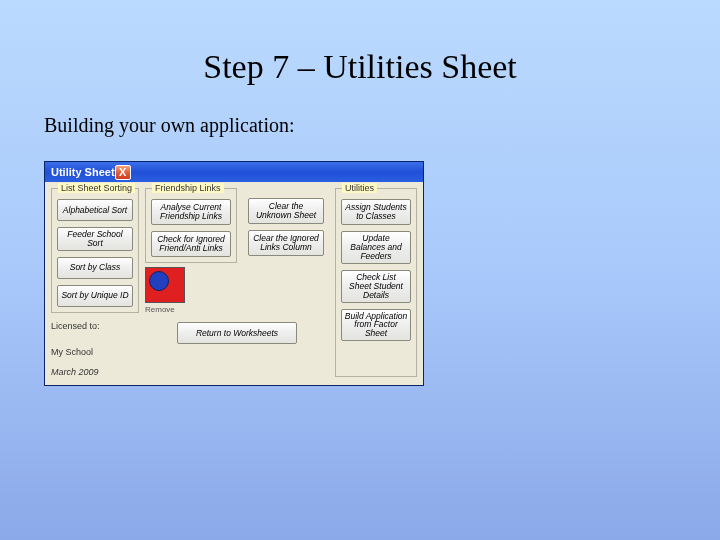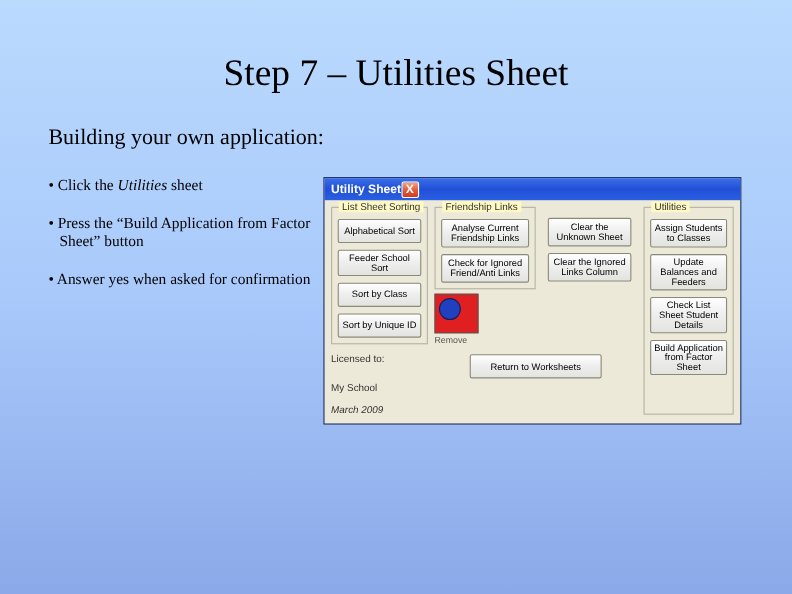--- a/index.html
+++ b/index.html
@@ -104,20 +104,21 @@
     text-align: center;
     background: linear-gradient(to bottom, #ffffff, #efefef 45%, #e3e3df);
     border: 1px solid #8a8a7c;
     border-radius: 2px;
     font-size: 8.5px;
     line-height: 1.05;
     padding: 2px 2px;
     margin-bottom: 6px;
     min-height: 22px;
     color: #000;
+    font-style: italic;
   }
   .xpbtn:last-child { margin-bottom: 0; }
   .license {
     font-size: 9px;
     color: #333;
     margin-top: 8px;
   }
   .date {
     font-size: 9px;
     font-style: italic;
@@ -169,27 +170,20 @@
     justify-content: space-between;
   }
 </style>
 </head>
 <body>
 
 <div class="slide-title">Step 7 – Utilities Sheet</div>
 <div class="subtitle">Building your own application:</div>
 
 <div class="body-row">
-  <div class="bullets">
-    <div class="item">
-      <span>• Click the </span><span class="italic">Utilities</span><span> sheet</span>
-    </div>
-    <div class="item">• Press the “Build Application from Factor Sheet” button</div>
-    <div class="item">• Answer yes when asked for confirmation</div>
-  </div>
 
   <div class="win">
     <div class="titlebar">
       <span>Utility Sheet</span>
       <div class="closebox">X</div>
     </div>
     <div class="win-body">
 
       <div class="leftcol" style="width:88px;">
         <div class="group col1">

